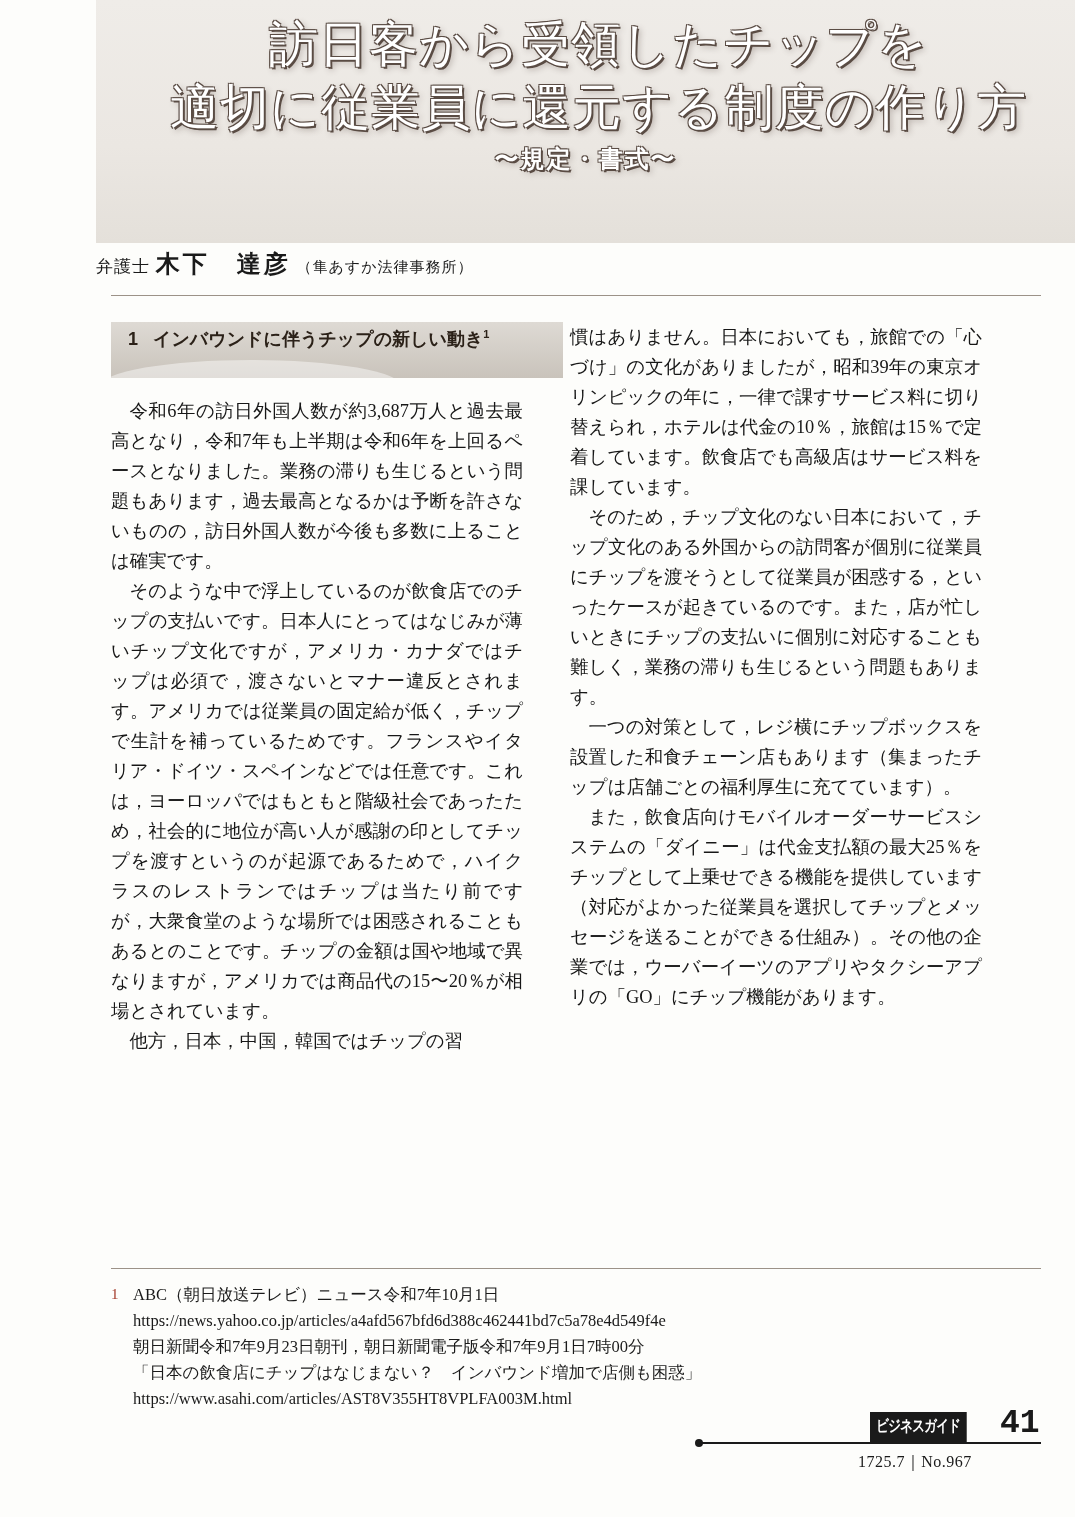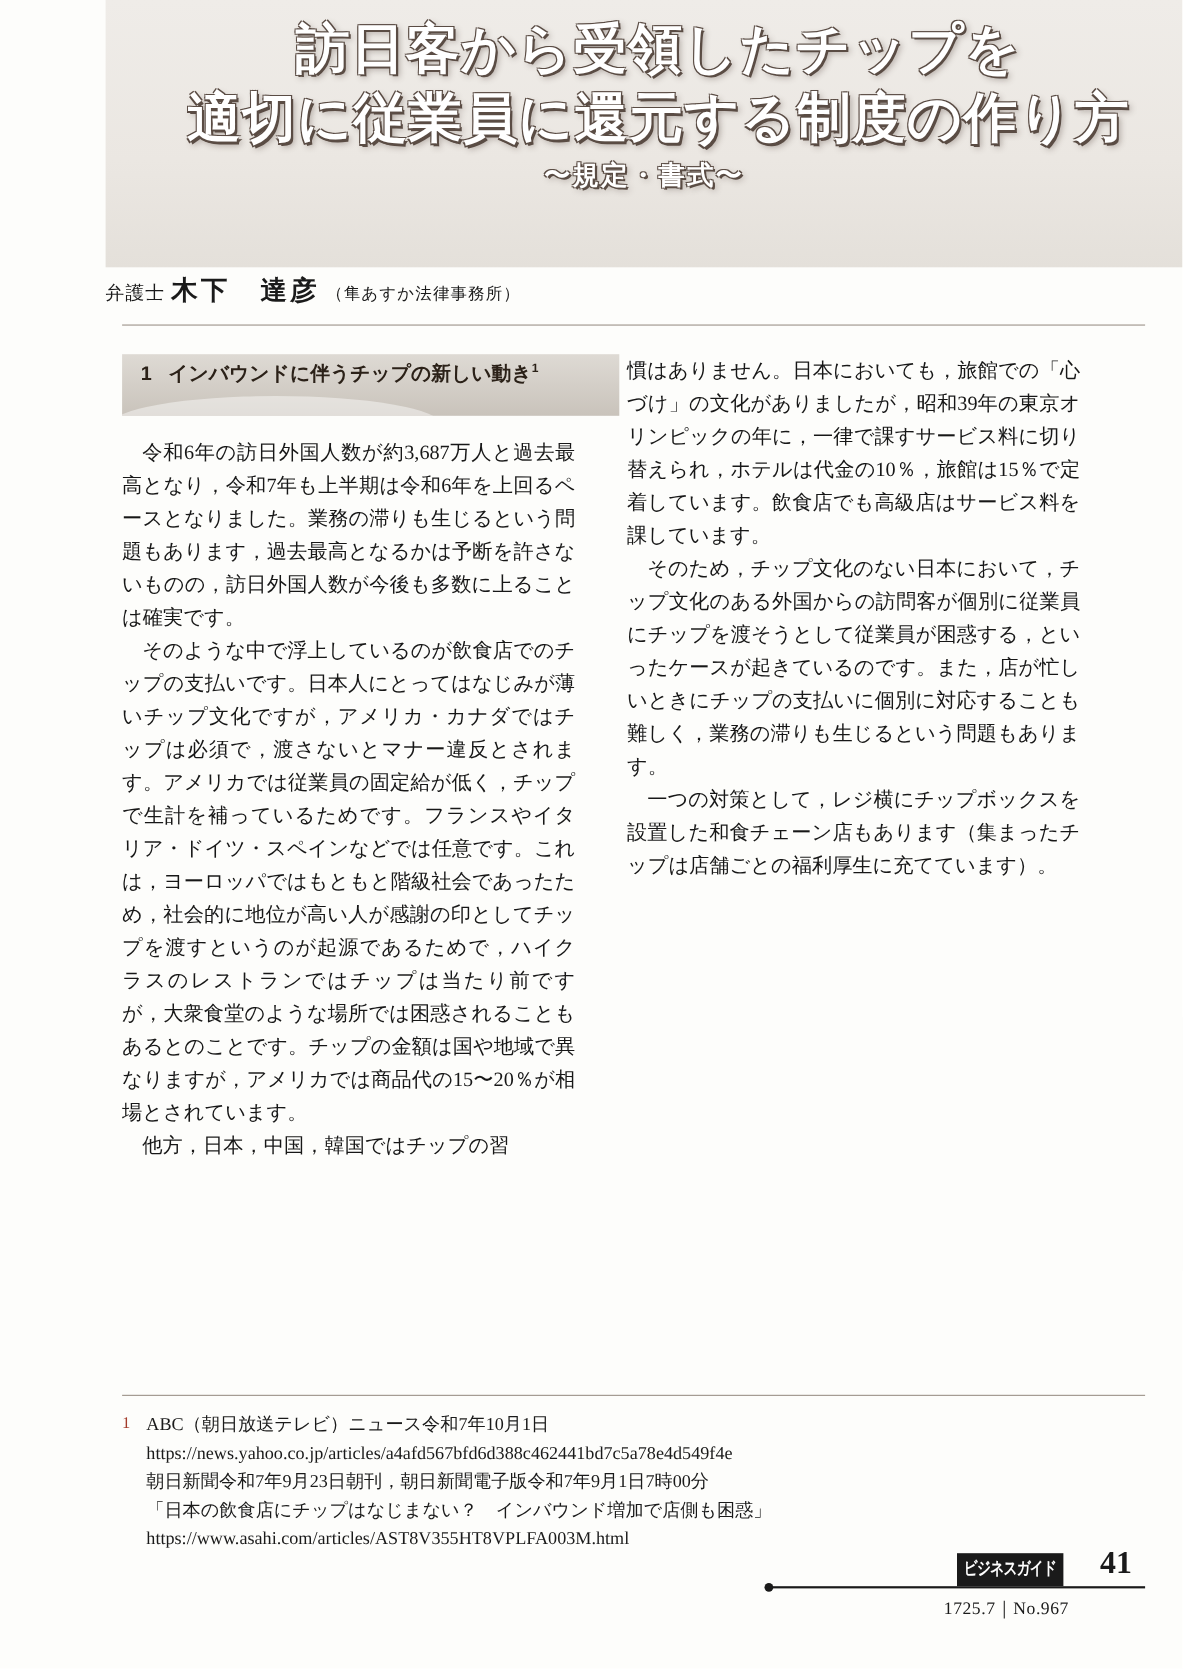--- a/index.html
+++ b/index.html
@@ -33,21 +33,21 @@
   }
   .title-inner {
     position: absolute;
     left: 0;
     right: 0;
     top: 14px;
     text-align: center;
   }
   .title-line {
     font-family: "DejaVu Sans", "Liberation Sans", sans-serif;
-    font-weight: bold;
+    font-weight: normal;
     color: #ffffff;
     text-shadow:
       2px 2px 0 #5a4c44,
       -1px -1px 0 #5a4c44,
       1px -1px 0 #5a4c44,
       -1px 1px 0 #5a4c44,
       3px 3px 6px rgba(90,76,68,0.45);
     letter-spacing: 1px;
     line-height: 1.28;
     margin-left: 26px;
@@ -209,23 +209,23 @@
     font-size: 16px;
     letter-spacing: -1px;
     padding: 4px 8px 5px;
     transform: scaleX(0.78);
     transform-origin: left center;
   }
   .page-num {
     position: absolute;
     left: 1000px;
     top: 1405px;
-    font-family: Liberation Serif, serif;
-    font-weight: bold;
-    font-size: 29px;
+    font-family: Liberation Mono, monospace;
+    font-weight: bold;
+    font-size: 33px;
     color: #1a1a1a;
   }
   .issue {
     position: absolute;
     left: 858px;
     top: 1452px;
     font-family: "Liberation Serif", serif;
     font-size: 16px;
     color: #1a1a1a;
     letter-spacing: 0.5px;
@@ -258,20 +258,21 @@
     </div>
     <p>令和6年の訪日外国人数が約3,687万人と過去最高となり，令和7年も上半期は令和6年を上回るペースとなりました。業務の滞りも生じるという問題もあります，過去最高となるかは予断を許さないものの，訪日外国人数が今後も多数に上ることは確実です。</p>
     <p>そのような中で浮上しているのが飲食店でのチップの支払いです。日本人にとってはなじみが薄いチップ文化ですが，アメリカ・カナダではチップは必須で，渡さないとマナー違反とされます。アメリカでは従業員の固定給が低く，チップで生計を補っているためです。フランスやイタリア・ドイツ・スペインなどでは任意です。これは，ヨーロッパではもともと階級社会であったため，社会的に地位が高い人が感謝の印としてチップを渡すというのが起源であるためで，ハイクラスのレストランではチップは当たり前ですが，大衆食堂のような場所では困惑されることもあるとのことです。チップの金額は国や地域で異なりますが，アメリカでは商品代の15〜20％が相場とされています。</p>
     <p>他方，日本，中国，韓国ではチップの習</p>
   </div>
 
   <div class="col right">
     <p class="noindent">慣はありません。日本においても，旅館での「心づけ」の文化がありましたが，昭和39年の東京オリンピックの年に，一律で課すサービス料に切り替えられ，ホテルは代金の10％，旅館は15％で定着しています。飲食店でも高級店はサービス料を課しています。</p>
     <p>そのため，チップ文化のない日本において，チップ文化のある外国からの訪問客が個別に従業員にチップを渡そうとして従業員が困惑する，といったケースが起きているのです。また，店が忙しいときにチップの支払いに個別に対応することも難しく，業務の滞りも生じるという問題もあります。</p>
     <p>一つの対策として，レジ横にチップボックスを設置した和食チェーン店もあります（集まったチップは店舗ごとの福利厚生に充てています）。</p>
+    <p>また，飲食店向けモバイルオーダーサービスシステムの「ダイニー」は代金支払額の最大25％をチップとして上乗せできる機能を提供しています（対応がよかった従業員を選択してチップとメッセージを送ることができる仕組み）。その他の企業では，ウーバーイーツのアプリやタクシーアプリの「GO」にチップ機能があります。</p>
   </div>
 
   <div class="rule-bottom"></div>
   <div class="footnotes">
     <div class="fn-row">
       <div class="fn-marker">1</div>
       <div class="fn-body">
         <div>ABC（朝日放送テレビ）ニュース令和7年10月1日</div>
         <div>https://news.yahoo.co.jp/articles/a4afd567bfd6d388c462441bd7c5a78e4d549f4e</div>
         <div>朝日新聞令和7年9月23日朝刊，朝日新聞電子版令和7年9月1日7時00分</div>

